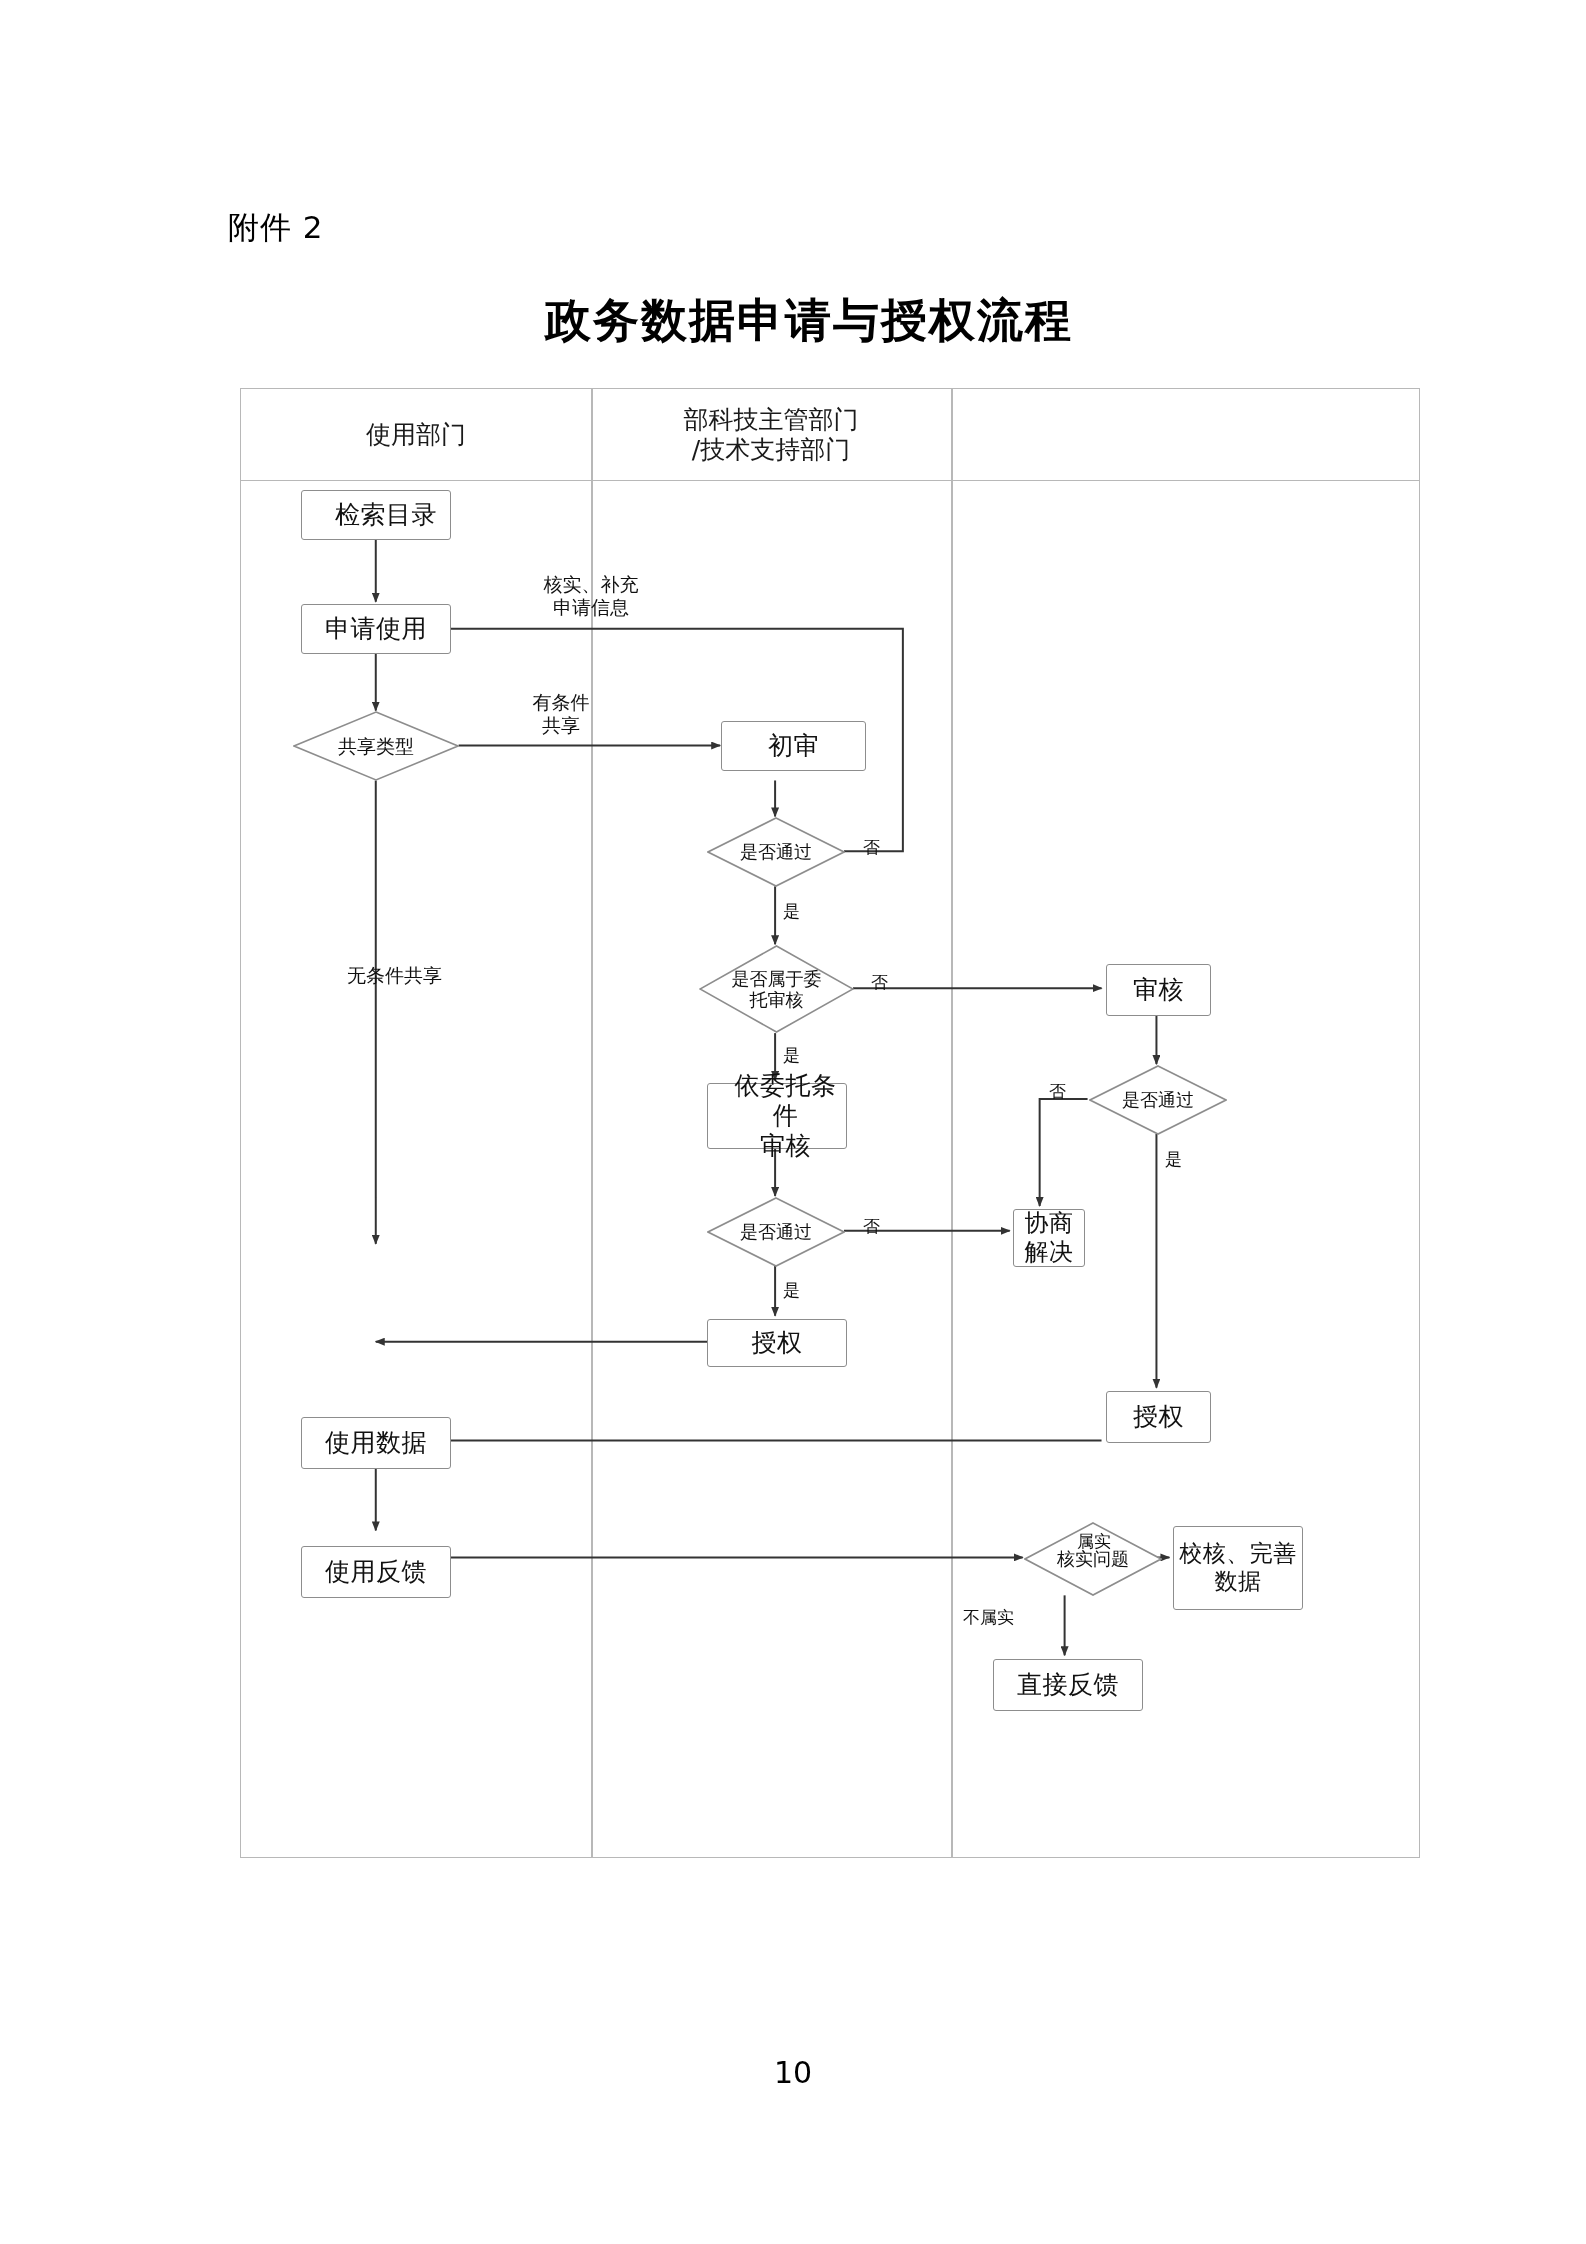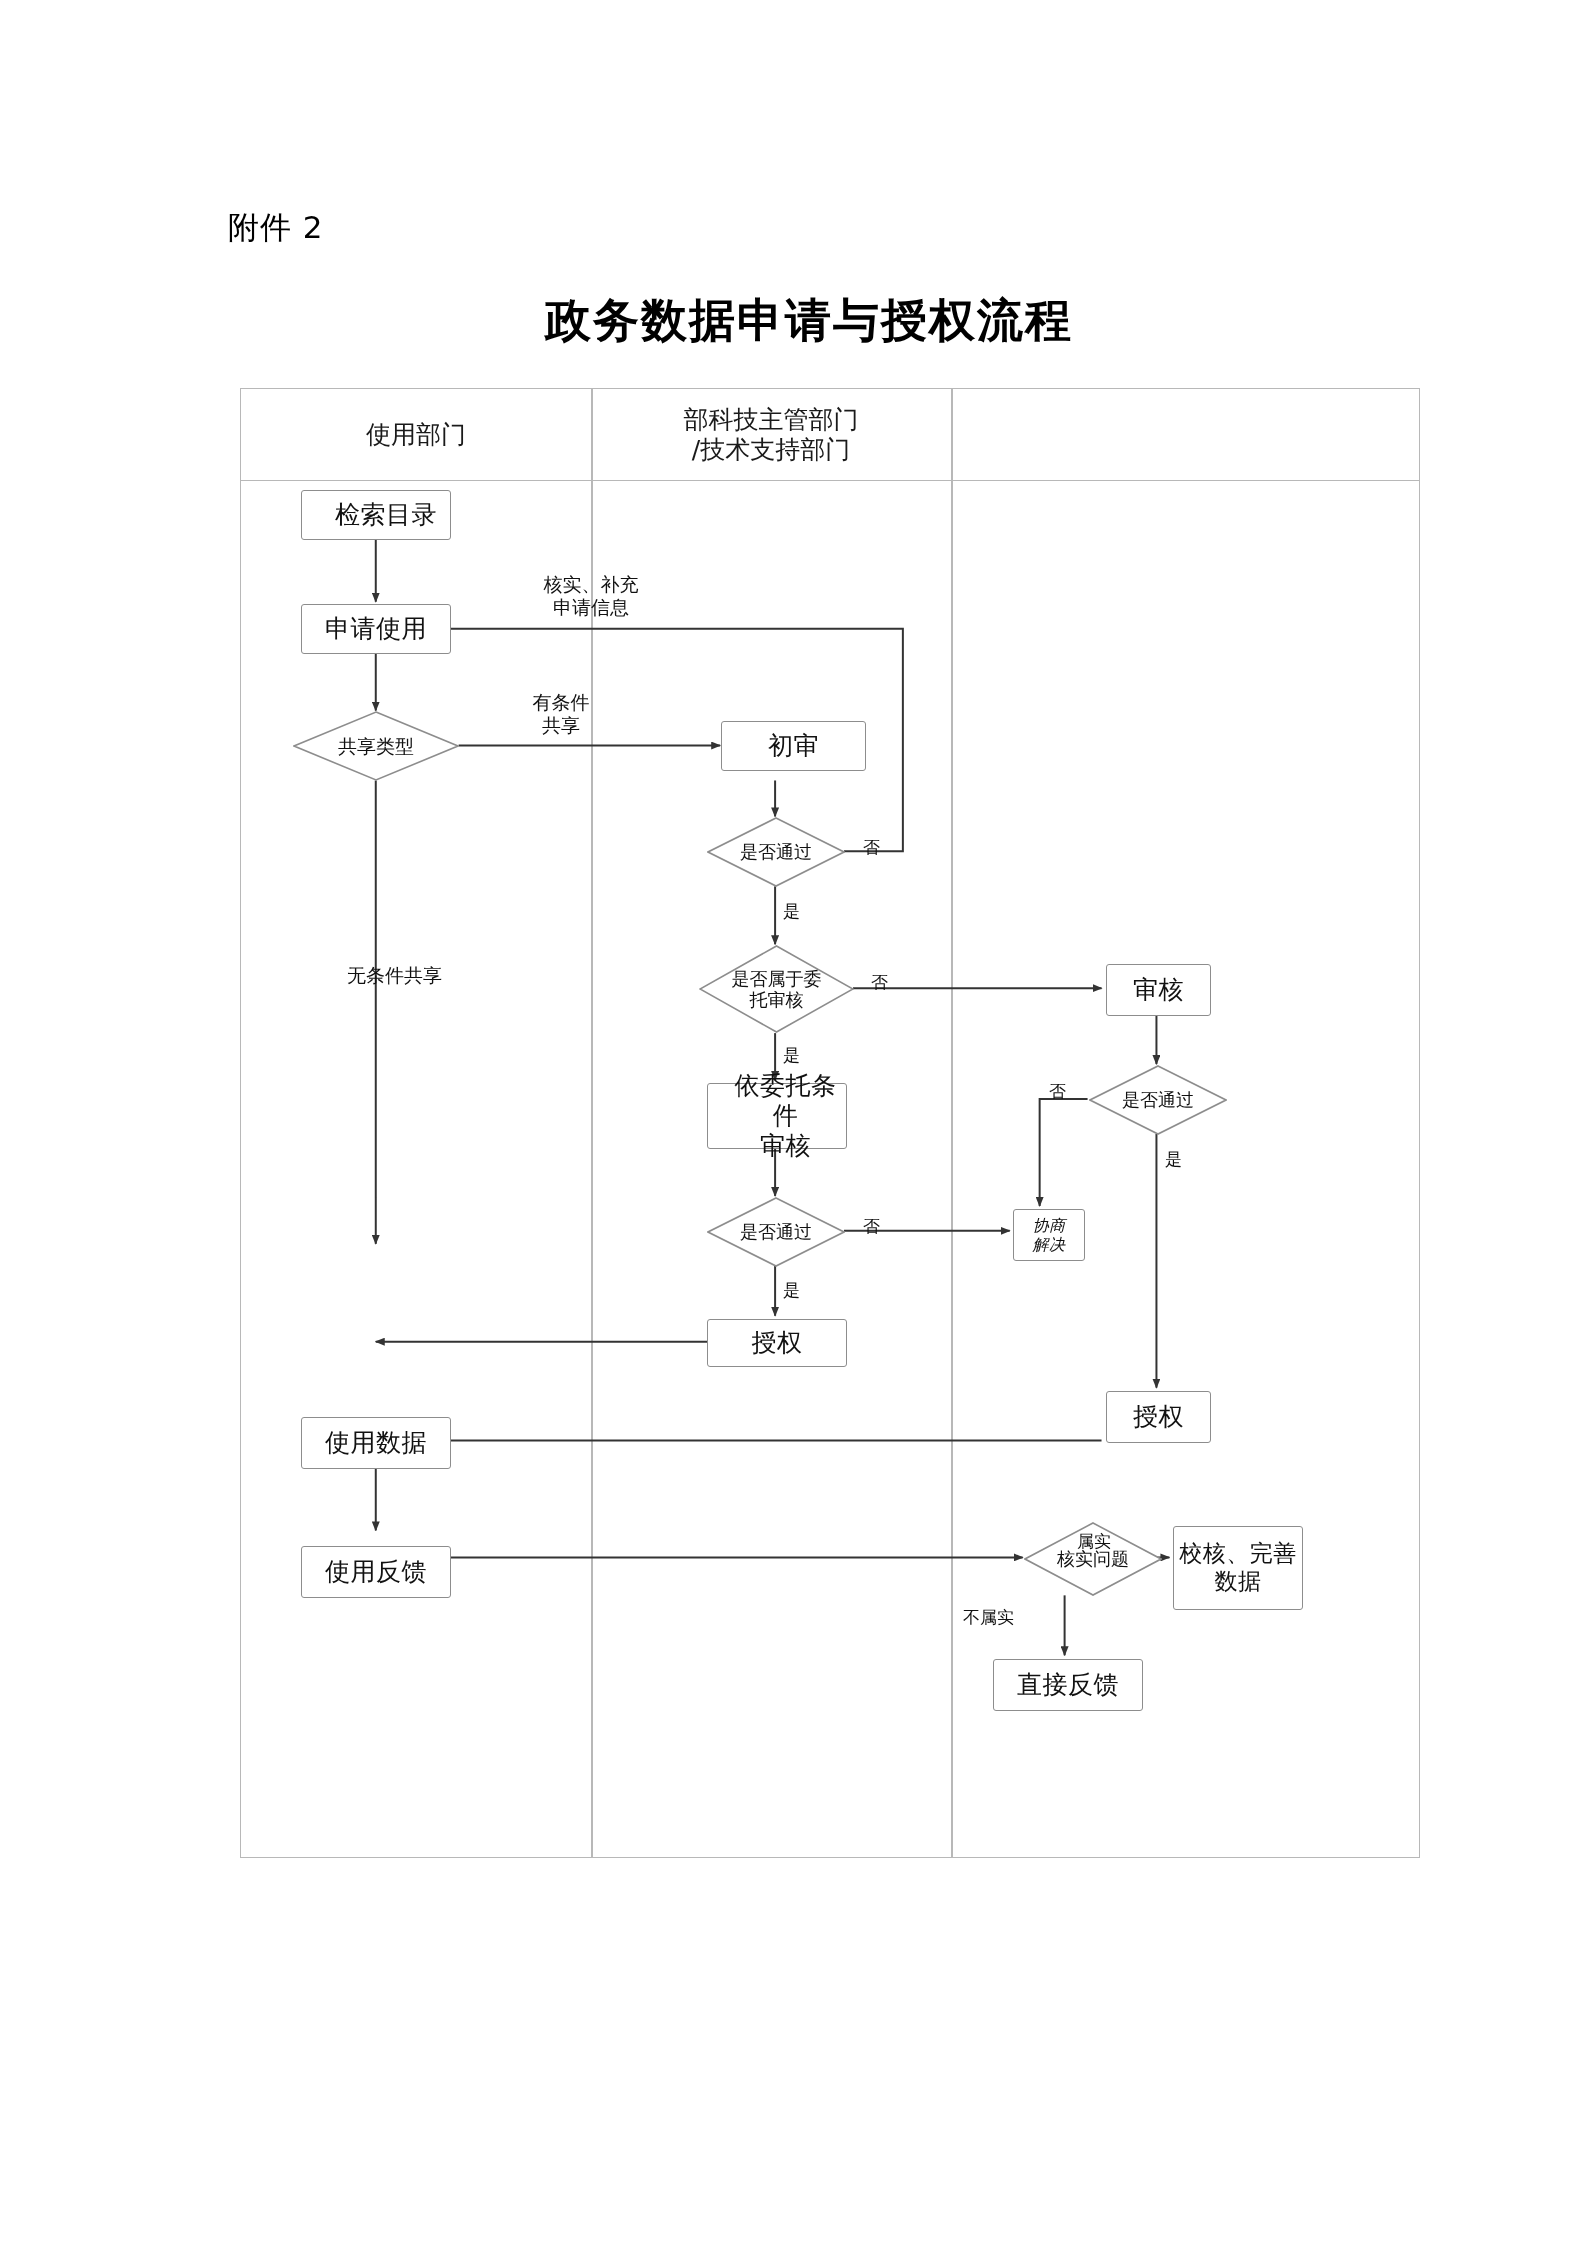--- a/index.html
+++ b/index.html
@@ -278,21 +278,21 @@
 
     <div class="node-rect" style="left:865px; top:575px; width:105px; height:52px;">审核</div>
 
     <div class="node-diamond small" style="left:848px; top:676px; width:138px; height:70px;">
       <svg viewBox="0 0 138 70" preserveAspectRatio="none">
         <polygon points="69,1 137,35 69,69 1,35" fill="#fff" stroke="#8d8d8d" stroke-width="1.6"></polygon>
       </svg>
       <div class="dlabel">是否通过</div>
     </div>
 
-    <div class="node-rect" style="left:772px; top:820px; width:72px; height:52px; font-size:16px;font-style:italic;">协商
+    <div class="node-rect" style="left:772px; top:820px; width:72px; height:58px; font-size:24px;">协商
 解决</div>
 
     <div class="node-rect" style="left:865px; top:1002px; width:105px; height:52px;">授权</div>
 
     <div class="node-diamond small" style="left:783px; top:1133px; width:138px; height:74px;">
       <svg viewBox="0 0 138 74" preserveAspectRatio="none">
         <polygon points="69,1 137,37 69,73 1,37" fill="#fff" stroke="#8d8d8d" stroke-width="1.6"></polygon>
       </svg>
       <div class="dlabel">核实问题</div>
     </div>
@@ -325,14 +325,15 @@
     <div class="edge-label tiny" style="left:808px; top:692px;">否</div>
 
     <div class="edge-label tiny" style="left:924px; top:760px;">是</div>
 
     <div class="edge-label tiny" style="left:836px; top:1142px;">属实</div>
 
     <div class="edge-label tiny" style="left:722px; top:1218px;">不属实</div>
 
   </div>
 
+  <div class="page-number">10</div>
 
 </div>
 
 </body></html>

